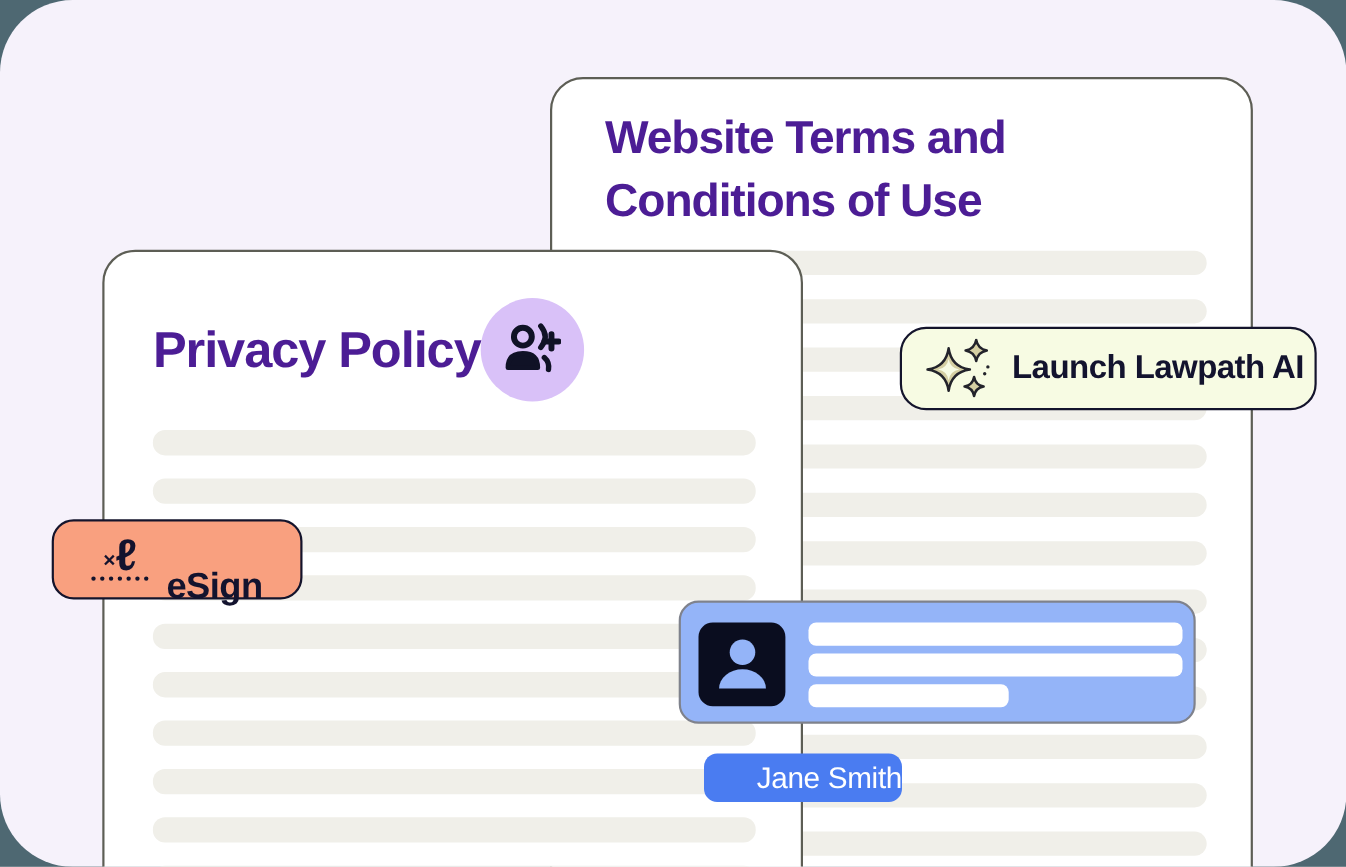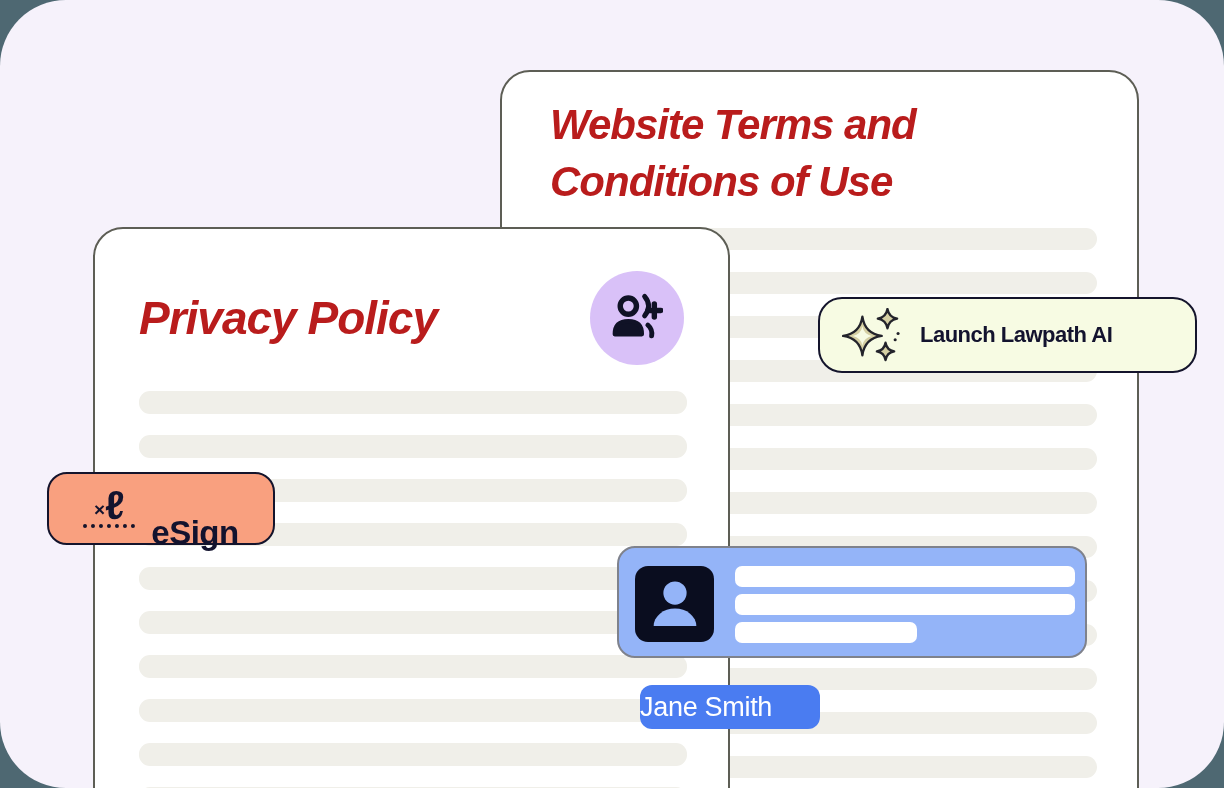--- a/index.html
+++ b/index.html
@@ -20,33 +20,32 @@
   .card {
     position: absolute;
     background: #ffffff;
     border: 2px solid #5d5e55;
     border-radius: 30px;
   }
   .card-back  { left: 500px; top: 70px;  width: 639px; height: 780px; z-index: 1; }
   .card-front { left: 93px;  top: 227px; width: 637px; height: 620px; z-index: 2; }
 
   .doc-title {
-    color: #b91c1c;
+    color: #4c1d95;
     font-weight: 700;
     letter-spacing: -1px;
-    font-style: italic;
   }
   .title-back {
     position: absolute; left: 48px; top: 24px;
     font-size: 42px; line-height: 57px;
     max-width: 450px;
   }
   .front-header {
     position: absolute; left: 44px; right: 44px; top: 42px; height: 94px;
-    display: flex; align-items: center; justify-content: space-between;
+    display: flex; align-items: center; 
   }
   .title-front { font-size: 46px; line-height: 94px; }
 
   .avatar-badge {
     width: 94px; height: 94px; border-radius: 50%;
     background: #d9c1f8;
     display: flex; align-items: center; justify-content: center;
     cursor: pointer; flex: 0 0 auto;
   }
 
@@ -75,21 +74,21 @@
 
   
   .ai-btn {
     position: absolute; left: 818px; top: 297px; width: 379px; height: 76px;
     background: #f7fbe3;
     border: 2px solid #14142c; border-radius: 24px;
     display: flex; align-items: center; justify-content: flex-start;
     gap: 16px; padding-left: 22px;
     z-index: 3; cursor: pointer;
   }
-  .ai-label { color: #13132e; font-size: 22px; font-weight: 600; letter-spacing: -0.5px; }
+  .ai-label { color: #13132e; font-size: 30px; font-weight: 600; letter-spacing: -0.5px; }
 
   
   .assignee-card {
     position: absolute; left: 617px; top: 546px; width: 470px; height: 112px;
     background: #94b4f8;
     border: 2px solid #7f828c; border-radius: 18px;
     z-index: 4; cursor: pointer;
   }
   .avatar-tile {
     position: absolute; left: 16px; top: 18px; width: 79px; height: 76px;
@@ -99,21 +98,21 @@
   }
   .assignee-lines {
     position: absolute; left: 116px; top: 18px;
     display: flex; flex-direction: column; gap: 7px;
   }
   .assignee-lines .ph-bar { background: #ffffff; height: 21px; border-radius: 7px; }
 
   .name-chip {
     position: absolute; left: 640px; top: 685px; width: 180px; height: 44px;
     background: #4a7cf1; border-radius: 12px;
-    display: flex; align-items: center; justify-content: flex-start;
+    display: flex; align-items: center; justify-content: flex-end;
     z-index: 5;
   }
   .name-chip span { color: #ffffff; font-size: 27px; font-weight: 500; letter-spacing: -0.3px; }
 
   svg { display: block; }
 </style>
 </head>
 <body>
 
 <div class="canvas">

